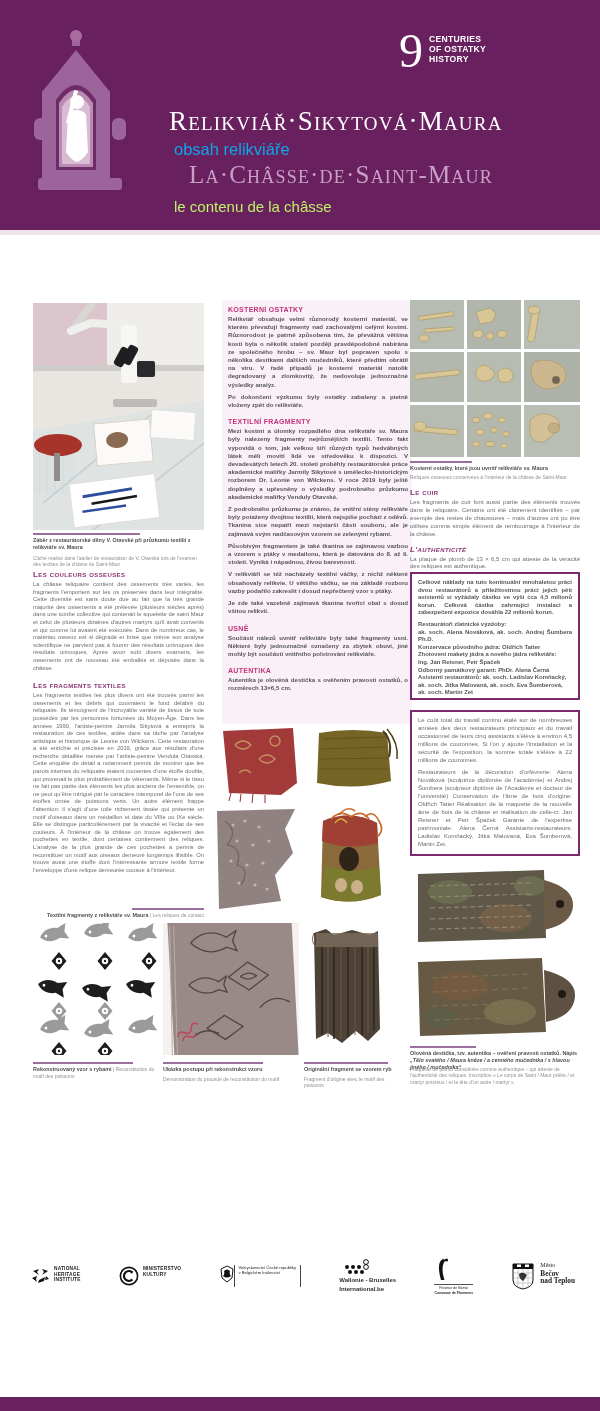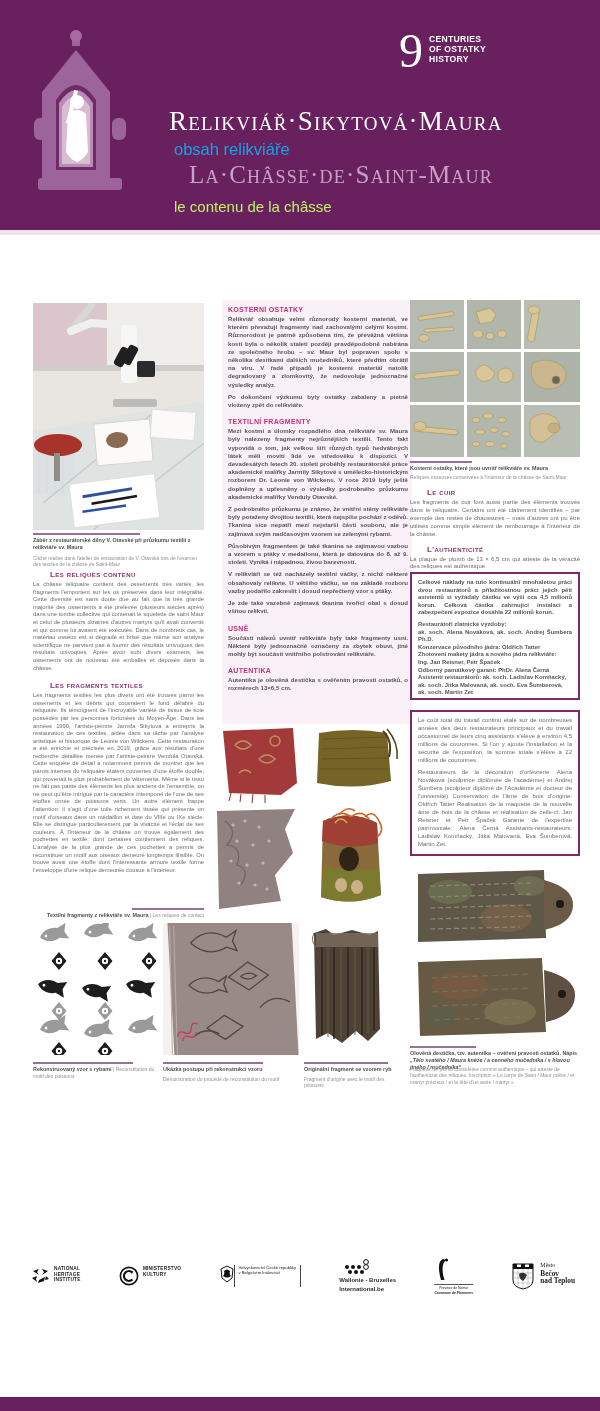--- a/index.html
+++ b/index.html
@@ -12,21 +12,21 @@
   .hdr-strip{position:absolute;left:0;top:230px;width:600px;height:5px;background:#ece3eb;}
   .logo9{position:absolute;left:399px;top:30px;display:flex;color:#fff;}
   .nine{font-family:"Liberation Serif",serif;font-size:48px;line-height:42px;font-weight:400;}
   .logo-lines{margin-left:6px;font-size:8.6px;font-weight:bold;line-height:10px;letter-spacing:.3px;padding-top:4px;}
   .t-cs{position:absolute;left:169px;top:106px;color:#fff;font-family:"Liberation Serif","DejaVu Serif",serif;font-variant:small-caps;font-size:27px;letter-spacing:1.2px;}
   .s-cs{position:absolute;left:174px;top:140px;color:#0ea5e9;font-size:16.5px;}
   .t-fr{position:absolute;left:169px;top:161px;color:#c9a0c5;font-family:Liberation Serif, serif;font-variant:small-caps;font-size:25px;letter-spacing:1.2px;margin-left:20px;}
   .s-fr{position:absolute;left:174px;top:198px;color:#bef264;font-size:15px;}
 
   
-  .h-fr{font-variant:small-caps;font-weight:bold;color:#8a3173;font-size:8px;letter-spacing:.4px;margin:9px 17px 2px;}
+  .h-fr{font-variant:small-caps;font-weight:bold;color:#8a3173;font-size:8px;letter-spacing:.4px;margin:9px 0 2px;}
   .h-cz{font-weight:bold;color:#c2317c;font-size:7px;letter-spacing:.3px;margin:9px 0 2px;}
   .txt-fr{font-size:5.8px;line-height:7.6px;color:#6b6c6f;text-align:justify;}
   .txt-cz{font-size:6.1px;line-height:8.2px;color:#55565a;font-weight:bold;text-align:justify;}
   .txt-fr p,.txt-cz p{margin:0 0 4px;}
   .rule{height:2px;background:#9b6f9d;}
   .cap-cs{font-size:5.4px;font-weight:bold;color:#4e4f52;line-height:6.9px;}
   .cap-fr{font-size:5px;color:#909194;line-height:6.4px;margin-top:2px;font-weight:normal;}
   .cap-inline-fr{font-size:5px;color:#909194;font-weight:normal;}
   .right-align{text-align:right;}
 
@@ -133,21 +133,21 @@
       <line x1="50" y1="190" x2="100" y2="188" stroke="#2d4f9e" stroke-width="3"></line>
       <line x1="58" y1="198" x2="104" y2="196" stroke="#17171a" stroke-width="2.5"></line>
       <line x1="48" y1="205" x2="92" y2="204" stroke="#2d4f9e" stroke-width="2.5"></line>
     </g>
   </svg>
   <div class="abs rule" style="left:33px;top:533px;width:107px;"></div>
   <div class="abs cap-cs" style="left:33px;top:537px;width:171px;">Záběr z restaurátorské dílny V. Otavské při průzkumu textilií z relikviáře sv. Maura</div>
   <div class="abs cap-fr" style="left:33px;top:553px;width:171px;">Cliché réalisé dans l'atelier de restauration de V. Otavská lors de l'examen des textiles de la châsse de Saint-Maur</div>
 
   <div class="abs" style="left:33px;top:570px;width:171px;height:338px;overflow:hidden;">
-    <div class="h-fr" style="margin-top:0;">Les reliques contenu</div>
+    <div class="h-fr" style="margin-top:0;">Les couleurs osseuses</div>
     <div class="txt-fr">La châsse reliquaire contient des ossements très variés, les fragments l'emportent sur les os préservés dans leur intégralité. Cette diversité est sans doute due au fait que la très grande majorité des ossements a été prélevée (plusieurs siècles après) dans une tombe collective qui contenait le squelette de saint Maur et celui de plusieurs dizaines d'autres martyrs qu'il avait convertis et qui comme lui avaient été exécutés. Dans de nombreux cas, le matériau osseux est si dégradé et brisé que même son analyse scientifique ne parvient pas à fournir des résultats univoques des résultats univoques. Après avoir subi divers examens, les ossements ont de nouveau été emballés et déposés dans la châsse.</div>
     <div class="h-fr">Les fragments textiles</div>
     <div class="txt-fr">Les fragments textiles les plus divers ont été trouvés parmi les ossements et les débris qui couvraient le fond délabré du reliquaire. Ils témoignent de l'incroyable variété de tissus de soie possédés par les personnes fortunées du Moyen-Âge. Dans les années 1990, l'artiste-peintre Jarmila Sikytová a entrepris la restauration de ces textiles, aidée dans sa tâche par l'analyse artistique et historique de Leonie von Wilckens. Cette restauration a été enrichie et précisée en 2019, grâce aux résultats d'une recherche détaillée menée par l'artiste-peintre Vendula Otavská. Cette enquête de détail a notamment permis de montrer que les parois internes du reliquaire étaient couvertes d'une étoffe double, qui provenait le plus probablement de vêtements. Même si le tissu ne fait pas partie des éléments les plus anciens de l'ensemble, on ne peut qu'être intrigué par le caractère intemporel de l'une de ses étoffes ornée de poissons verts. Un autre élément frappe l'attention: il s'agit d'une toile richement tissée qui présente un motif d'oiseaux dans un médaillon et date du VIIIe ou IXe siècle. Elle se distingue particulièrement par la vivacité et l'éclat de ses couleurs. À l'intérieur de la châsse on trouve également des pochettes en textile, dont certaines contiennent des reliques. L'analyse de la plus grande de ces pochettes a permis de reconstituer un motif aux oiseaux demeuré longtemps illisible. On trouve aussi une étoffe dont l'intéressante armure textile forme l'enveloppe d'une relique demeurée cousue à l'intérieur.</div>
   </div>
 
   <div class="abs rule" style="left:132px;top:908px;width:72px;"></div>
   <div class="abs cap-cs right-align" style="left:33px;top:912px;width:171px;">
     <span>Textilní fragmenty z relikviáře sv. Maura</span>
     <span class="cap-inline-fr">| Les reliques de contact</span>
   </div>
@@ -378,21 +378,21 @@
       <ellipse cx="144" cy="128" rx="6" ry="5" fill="#c4ae82"></ellipse>
     </g>
   </svg>
   <div class="abs rule" style="left:410px;top:461px;width:62px;"></div>
   <div class="abs cap-cs" style="left:410px;top:465px;width:170px;">Kosterní ostatky, které jsou uvnitř relikviáře sv. Maura</div>
   <div class="abs cap-fr" style="left:410px;top:472px;width:170px;">Reliques osseuses conservées à l'intérieur de la châsse de Saint-Maur</div>
 
   <div class="abs" style="left:410px;top:488px;width:170px;height:82px;overflow:hidden;">
     <div class="h-fr" style="margin-top:0;">Le cuir</div>
     <div class="txt-fr" style="font-size:6px;line-height:7.9px;">Les fragments de cuir font aussi partie des éléments trouvés dans le reliquaire. Certains ont été clairement identifiés – par exemple des restes de chaussures – mais d'autres ont pu être utilisés comme simple élément de rembourrage à l'intérieur de la châsse.</div>
-    <div class="h-fr" style="margin-top:6px;">L'authenticité</div>
+    <div class="h-fr" style="margin-top:6px;font-style:italic;">L'authenticité</div>
     <div class="txt-fr" style="font-size:6px;line-height:7.9px;">La plaque de plomb de 13 × 6,5 cm qui atteste de la véracité des reliques est authentique.</div>
   </div>
 
   <div class="pbox" style="left:410px;top:572px;width:170px;height:128px;">
     <div class="txt-cz" style="margin-bottom:4px;">Celkové náklady na tuto kontinuální mnohaletou práci dvou restaurátorů a příležitostnou práci jejich pěti asistentů si vyžádaly částku ve výši cca 4,5 milionů korun. Celková částka zahrnující instalaci a zabezpečení expozice dosáhla 22 milionů korun.</div>
     <div class="txt-cz credits">
       <div>Restaurátoři zlatnické výzdoby:</div>
       <div>ak. soch. Alena Nováková, ak. soch. Andrej Šumbera Ph.D.</div>
       <div>Konzervace původního jádra: Oldřich Tatter</div>
       <div>Zhotovení makety jádra a nového jádra relikviáře:</div>

